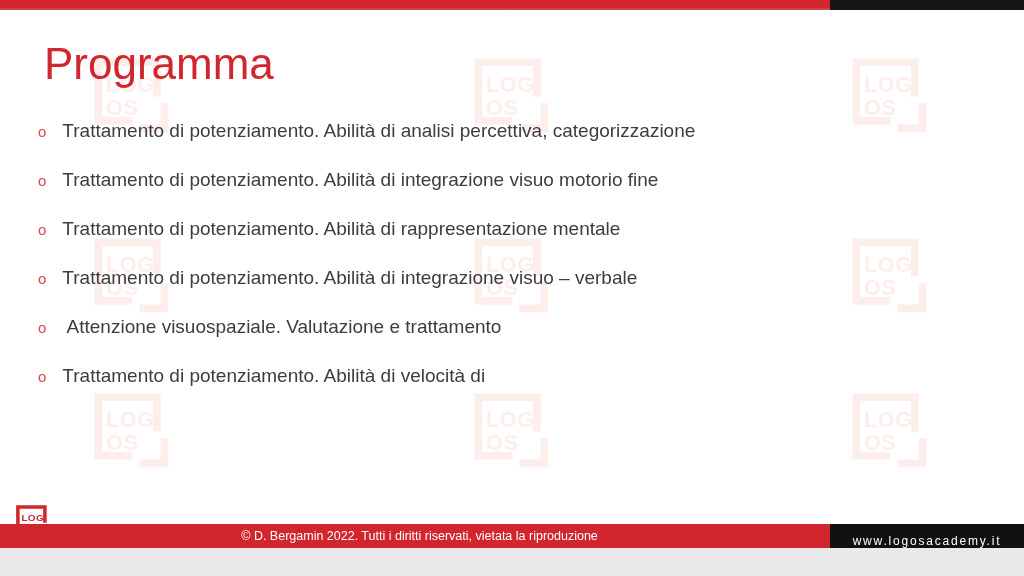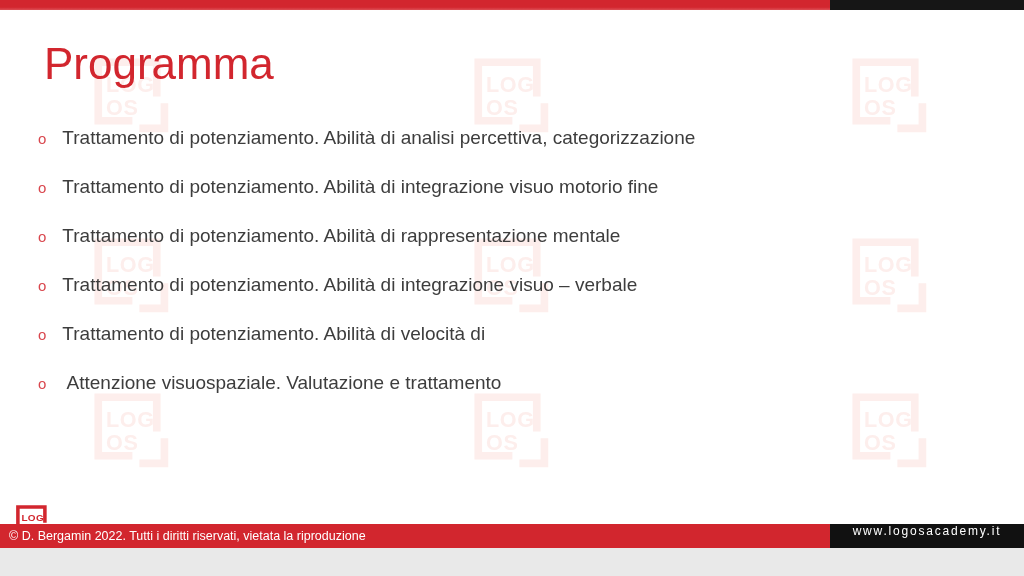--- a/index.html
+++ b/index.html
@@ -25,37 +25,37 @@
 
   
   .title {
     position:absolute; left:44px; top:38px;
     font-size:44px; font-weight:400; letter-spacing:0;
     color:#d2262e; line-height:1.2;
   }
 
   
   .list { position:absolute; left:38px; top:106px; right:20px; list-style:none; }
-  .list li { height:49px; line-height:64px; white-space:pre; }
+  .list li { height:49px; line-height:49px; white-space:pre; }
   .bullet { color:#d9464d; font-size:15px; margin-right:16px; }
   .item-text { color:#3d3d3d; font-size:19px; }
 
   
   .footer-logo { position:absolute; left:15px; top:502px; width:36px; height:40px; color:#d2262e; }
 
   
   .footer { position:absolute; bottom:0; left:0; width:100%; height:24px; display:flex; }
   .footer .seg-red {
     width:830px; height:100%; background:#d2262e;
-    display:flex; align-items:center; padding-left:9px;
+    display:flex; align-items:center; padding-left:9px;justify-content:center;
   }
   .footer .seg-red span { color:#ffffff; font-size:12.5px; }
   .footer .seg-black {
     flex:1; height:100%; background:#111111;
-    display:flex; align-items:flex-start; justify-content:center;
+    display:flex; align-items:flex-end; justify-content:center;
   }
   .footer .seg-black span { color:#ffffff; font-size:12px; letter-spacing:1.8px; cursor:pointer; }
 </style>
 </head>
 <body>
 
 <div class="slide">
 
   <div class="topbar">
     <div class="seg-red"></div>
@@ -137,22 +137,22 @@
   </div>
     </div>
 
   <h1 class="title">Programma</h1>
 
   <ul class="list">
     <li><span class="bullet">o</span><span class="item-text">Trattamento di potenziamento. Abilità di analisi percettiva, categorizzazione</span></li>
     <li><span class="bullet">o</span><span class="item-text">Trattamento di potenziamento. Abilità di integrazione visuo motorio fine</span></li>
     <li><span class="bullet">o</span><span class="item-text">Trattamento di potenziamento. Abilità di rappresentazione mentale</span></li>
     <li><span class="bullet">o</span><span class="item-text">Trattamento di potenziamento. Abilità di integrazione visuo – verbale</span></li>
+    <li><span class="bullet">o</span><span class="item-text"> Attenzione visuospaziale. Valutazione e trattamento</span></li>
     <li><span class="bullet">o</span><span class="item-text">Trattamento di potenziamento. Abilità di velocità di</span></li>
-    <li><span class="bullet">o</span><span class="item-text"> Attenzione visuospaziale. Valutazione e trattamento</span></li>
   </ul>
 
   <div class="footer-logo">
     <svg class="logo-svg" viewBox="0 0 112 112">
       <path d="M93 58 L93 9 L9 9 L9 93 L58 93" stroke-width="11"></path>
       <path d="M68 104 L104 104 L104 68" stroke-width="11"></path>
       <text x="20" y="52">LOG</text>
       <text x="20" y="84">OS</text>
     </svg>
   </div>

